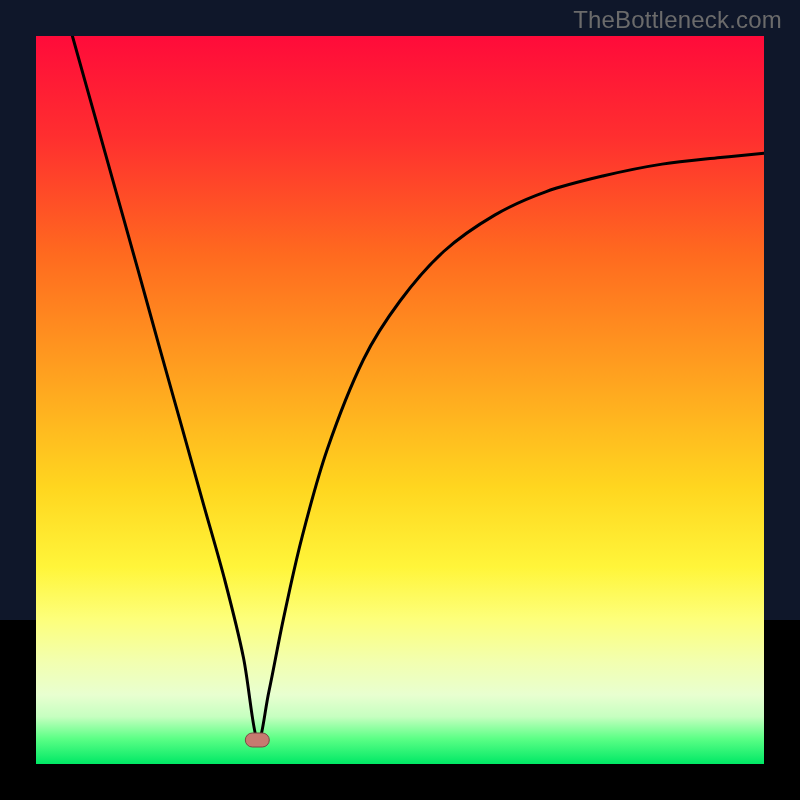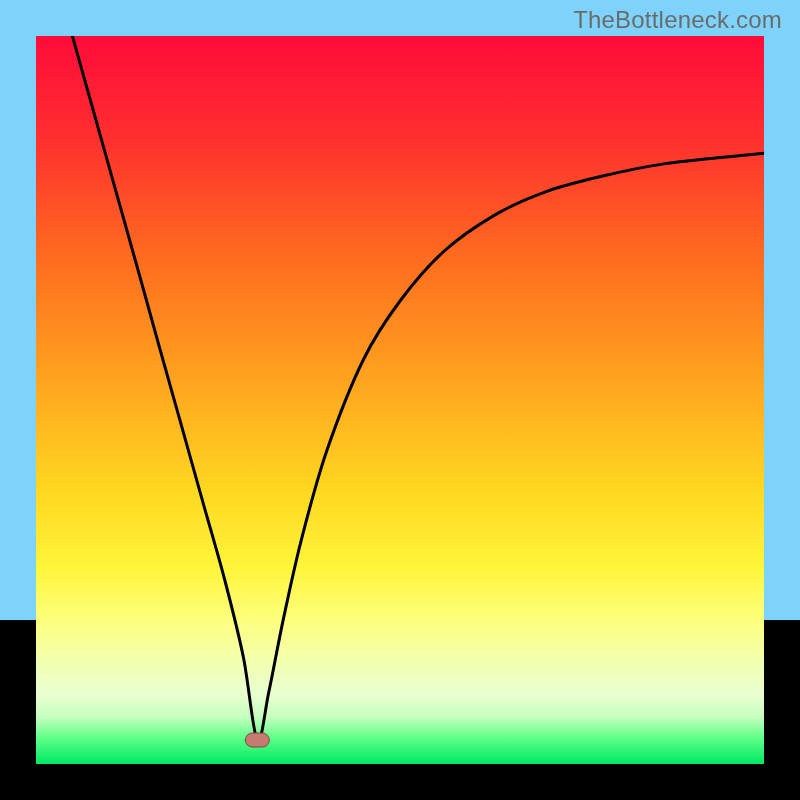--- a/index.html
+++ b/index.html
@@ -8,21 +8,21 @@
     width: 800px;
     height: 800px;
     background: #000;
     overflow: hidden;
     font-family: Arial, Helvetica, sans-serif;
   }
   .frame {
     position: relative;
     width: 800px;
     height: 620px;
-    background: #7dd3fc;
+    background: #0f172a;
     text-align: center;
   }
   .watermark {
     position: absolute;
     top: 6px;
     right: 18px;
     color: #6b6b6b;
     font-size: 24px;
     font-weight: 500;
     letter-spacing: 0.2px;

